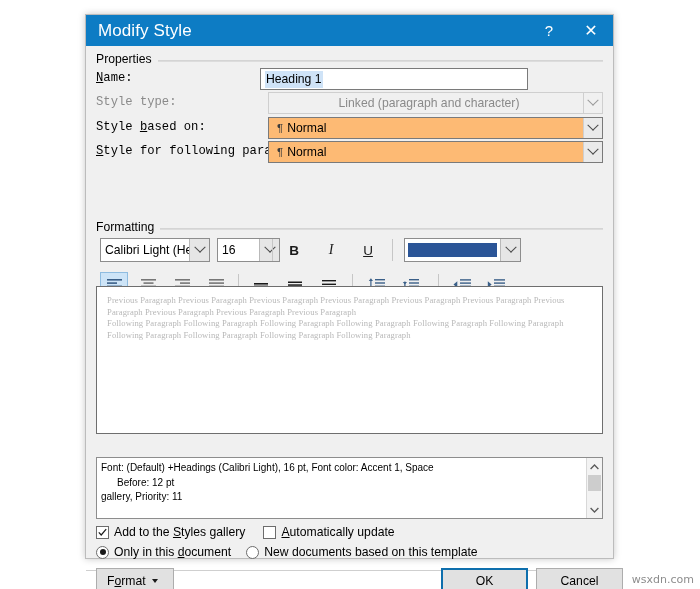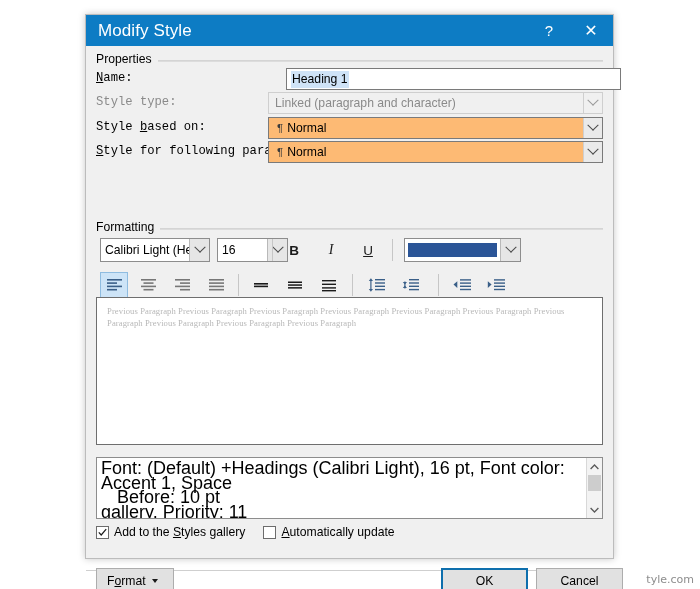--- a/index.html
+++ b/index.html
@@ -239,21 +239,21 @@
   }
   .pbtn.active {
     background: #cde4f7;
     border: 1px solid #8fbce0;
   }
 
   
   #preview {
     position: absolute;
     left: 10px;
-    top: 251px;
+    top: 240px;
     width: 507px;
     height: 148px;
     box-sizing: border-box;
     background: #ffffff;
     border: 1px solid #6e6e6e;
     overflow: hidden;
     padding: 8px 10px 0 10px;
   }
   .ghost-text {
     font-family: "Liberation Serif", serif;
@@ -280,21 +280,21 @@
     top: 411px;
     width: 507px;
     height: 62px;
     box-sizing: border-box;
     background: #ffffff;
     border: 1px solid #8d8d8d;
     display: flex;
   }
   #desc-text {
     flex: 1;
-    font-size: 18px;
+    font-size: 10px;
     color: #000;
     line-height: 14.6px;
     padding: 3px 4px 8px 4px;
     overflow: hidden;
   }
   #desc-text .ind { padding-left: 16px; display: block; }
   #desc-scroll {
     flex: 0 0 16px;
     width: 16px;
     background: #f3f3f3;
@@ -404,26 +404,26 @@
     <div class="tb-btn" id="help-btn">?</div>
     <div class="tb-btn" id="close-btn">✕</div>
   </div>
 
   <div id="dlg-body">
 
     <div class="group-label" id="props-label">Properties</div>
     <div class="group-rule" id="props-rule"></div>
 
     <div class="field-label" style="left:10px; top:25px;"><u>N</u>ame:</div>
-    <div class="textbox" style="left:200px; top:22px; width:335px;">
+    <div class="textbox" style="left:174px; top:22px; width:268px;">
       <span class="sel-hl">Heading 1</span>
     </div>
 
     <div class="field-label dim" style="left:10px; top:49px;">Style type:</div>
-    <div class="combo disabled" style="left:182px; top:46px; width:335px;">
+    <div class="combo disabled" style="left:182px; top:46px; width:335px;text-align:center;">
       <span class="combo-text">Linked (paragraph and character)</span>
       <span class="combo-arrow">
           <span class="chev"></span>
         </span>
     </div>
 
     <div class="field-label" style="left:10px; top:74px;">Style <u>b</u>ased on:</div>
     <div class="combo" style="left:182px; top:71px; width:335px;">
       <span class="combo-text">
         <span class="pilcrow">¶</span><span>Normal</span>
@@ -446,21 +446,21 @@
     <div class="group-label" id="fmt-label">Formatting</div>
     <div class="group-rule" id="fmt-rule"></div>
 
     <div class="fontbox" style="position:absolute; left:14px; top:192px; width:110px;">
       <span class="ft">Calibri Light (Head</span>
       <span class="fa">
           <span class="chev"></span>
         </span>
     </div>
 
-    <div class="fontbox" style="position:absolute; left:131px; top:192px; width:71px;">
+    <div class="fontbox" style="position:absolute; left:131px; top:192px; width:63px;">
       <span class="ft">16</span>
       <span class="fa">
           <span class="chev"></span>
         </span>
     </div>
 
     <div class="vsep" style="left:186px; top:193px; height:22px;"></div>
 
     <div class="fmt-btn bold" style="left:195px; top:192px;">B</div>
     <div class="fmt-btn ital" style="left:232px; top:192px;">I</div>
@@ -595,26 +595,27 @@
           <rect x="7" y="3.4" width="11" height="1.4"></rect>
           <rect x="7" y="6.6" width="11" height="1.4"></rect>
           <rect x="7" y="9.8" width="11" height="1.4"></rect>
           <path d="M4.6 5.6 L0.8 2.3 L0.8 8.9 Z"></path>
         </g>
       </svg>
     </div>
 
     <div id="preview">
       <div class="ghost-text">Previous Paragraph Previous Paragraph Previous Paragraph Previous Paragraph Previous Paragraph Previous Paragraph Previous Paragraph Previous Paragraph Previous Paragraph Previous Paragraph</div>
+      <div class="ghost-text">Following Paragraph Following Paragraph Following Paragraph Following Paragraph Following Paragraph Following Paragraph Following Paragraph Following Paragraph Following Paragraph Following Paragraph</div>
     </div>
 
     <div id="desc-wrap">
       <div id="desc-text">
         <span>Font: (Default) +Headings (Calibri Light), 16 pt, Font color: Accent 1, Space</span>
-        <span class="ind">Before:  10 pt</span>
+        <span class="ind">Before:  12 pt</span>
         <span>gallery, Priority: 11</span>
       </div>
       <div id="desc-scroll">
         <div class="sb-arrow">
           <svg width="9" height="6" viewBox="0 0 9 6">
               <path d="M0.6 5 L4.5 1 L8.4 5" stroke="#5a5a5a" stroke-width="1.3" fill="none"></path>
             </svg>
         </div>
         <div id="sb-thumb"></div>
         <div id="sb-track"></div>
@@ -630,26 +631,34 @@
       <span class="chk">
         <svg class="tick" viewBox="0 0 9 9">
             <path d="M0.8 4.4 L3.2 7 L8.2 1.2" stroke="#1a1a1a" stroke-width="1.2" fill="none"></path>
           </svg>
       </span>
       <span class="opt-label">Add to the <u>S</u>tyles gallery</span>
       <span class="chk" style="margin-left:18px;"></span>
       <span class="opt-label"><u>A</u>utomatically update</span>
     </div>
 
+    <div class="opt-row" style="top:499px;">
+      <span class="rdo">
+          <span class="dot"></span>
+        </span>
+      <span class="opt-label">Only in this <u>d</u>ocument</span>
+      <span class="rdo" style="margin-left:15px;"></span>
+      <span class="opt-label">New documents based on this template</span>
+    </div>
 
     <div id="bottom-rule" style="top:524px;"></div>
 
     <div class="btn" id="format-btn" style="left:10px; top:522px; width:78px;">
       <span>F<u>o</u>rmat</span>
         <span class="caret-dn"></span>
     </div>
     <div class="btn default" style="left:355px; top:522px; width:87px;">OK</div>
     <div class="btn" style="left:450px; top:522px; width:87px;">Cancel</div>
 
   </div>
 </div>
 
-<div id="watermark">tyle.com</div>
+<div id="watermark">wsxdn.com</div>
 
 </body></html>

